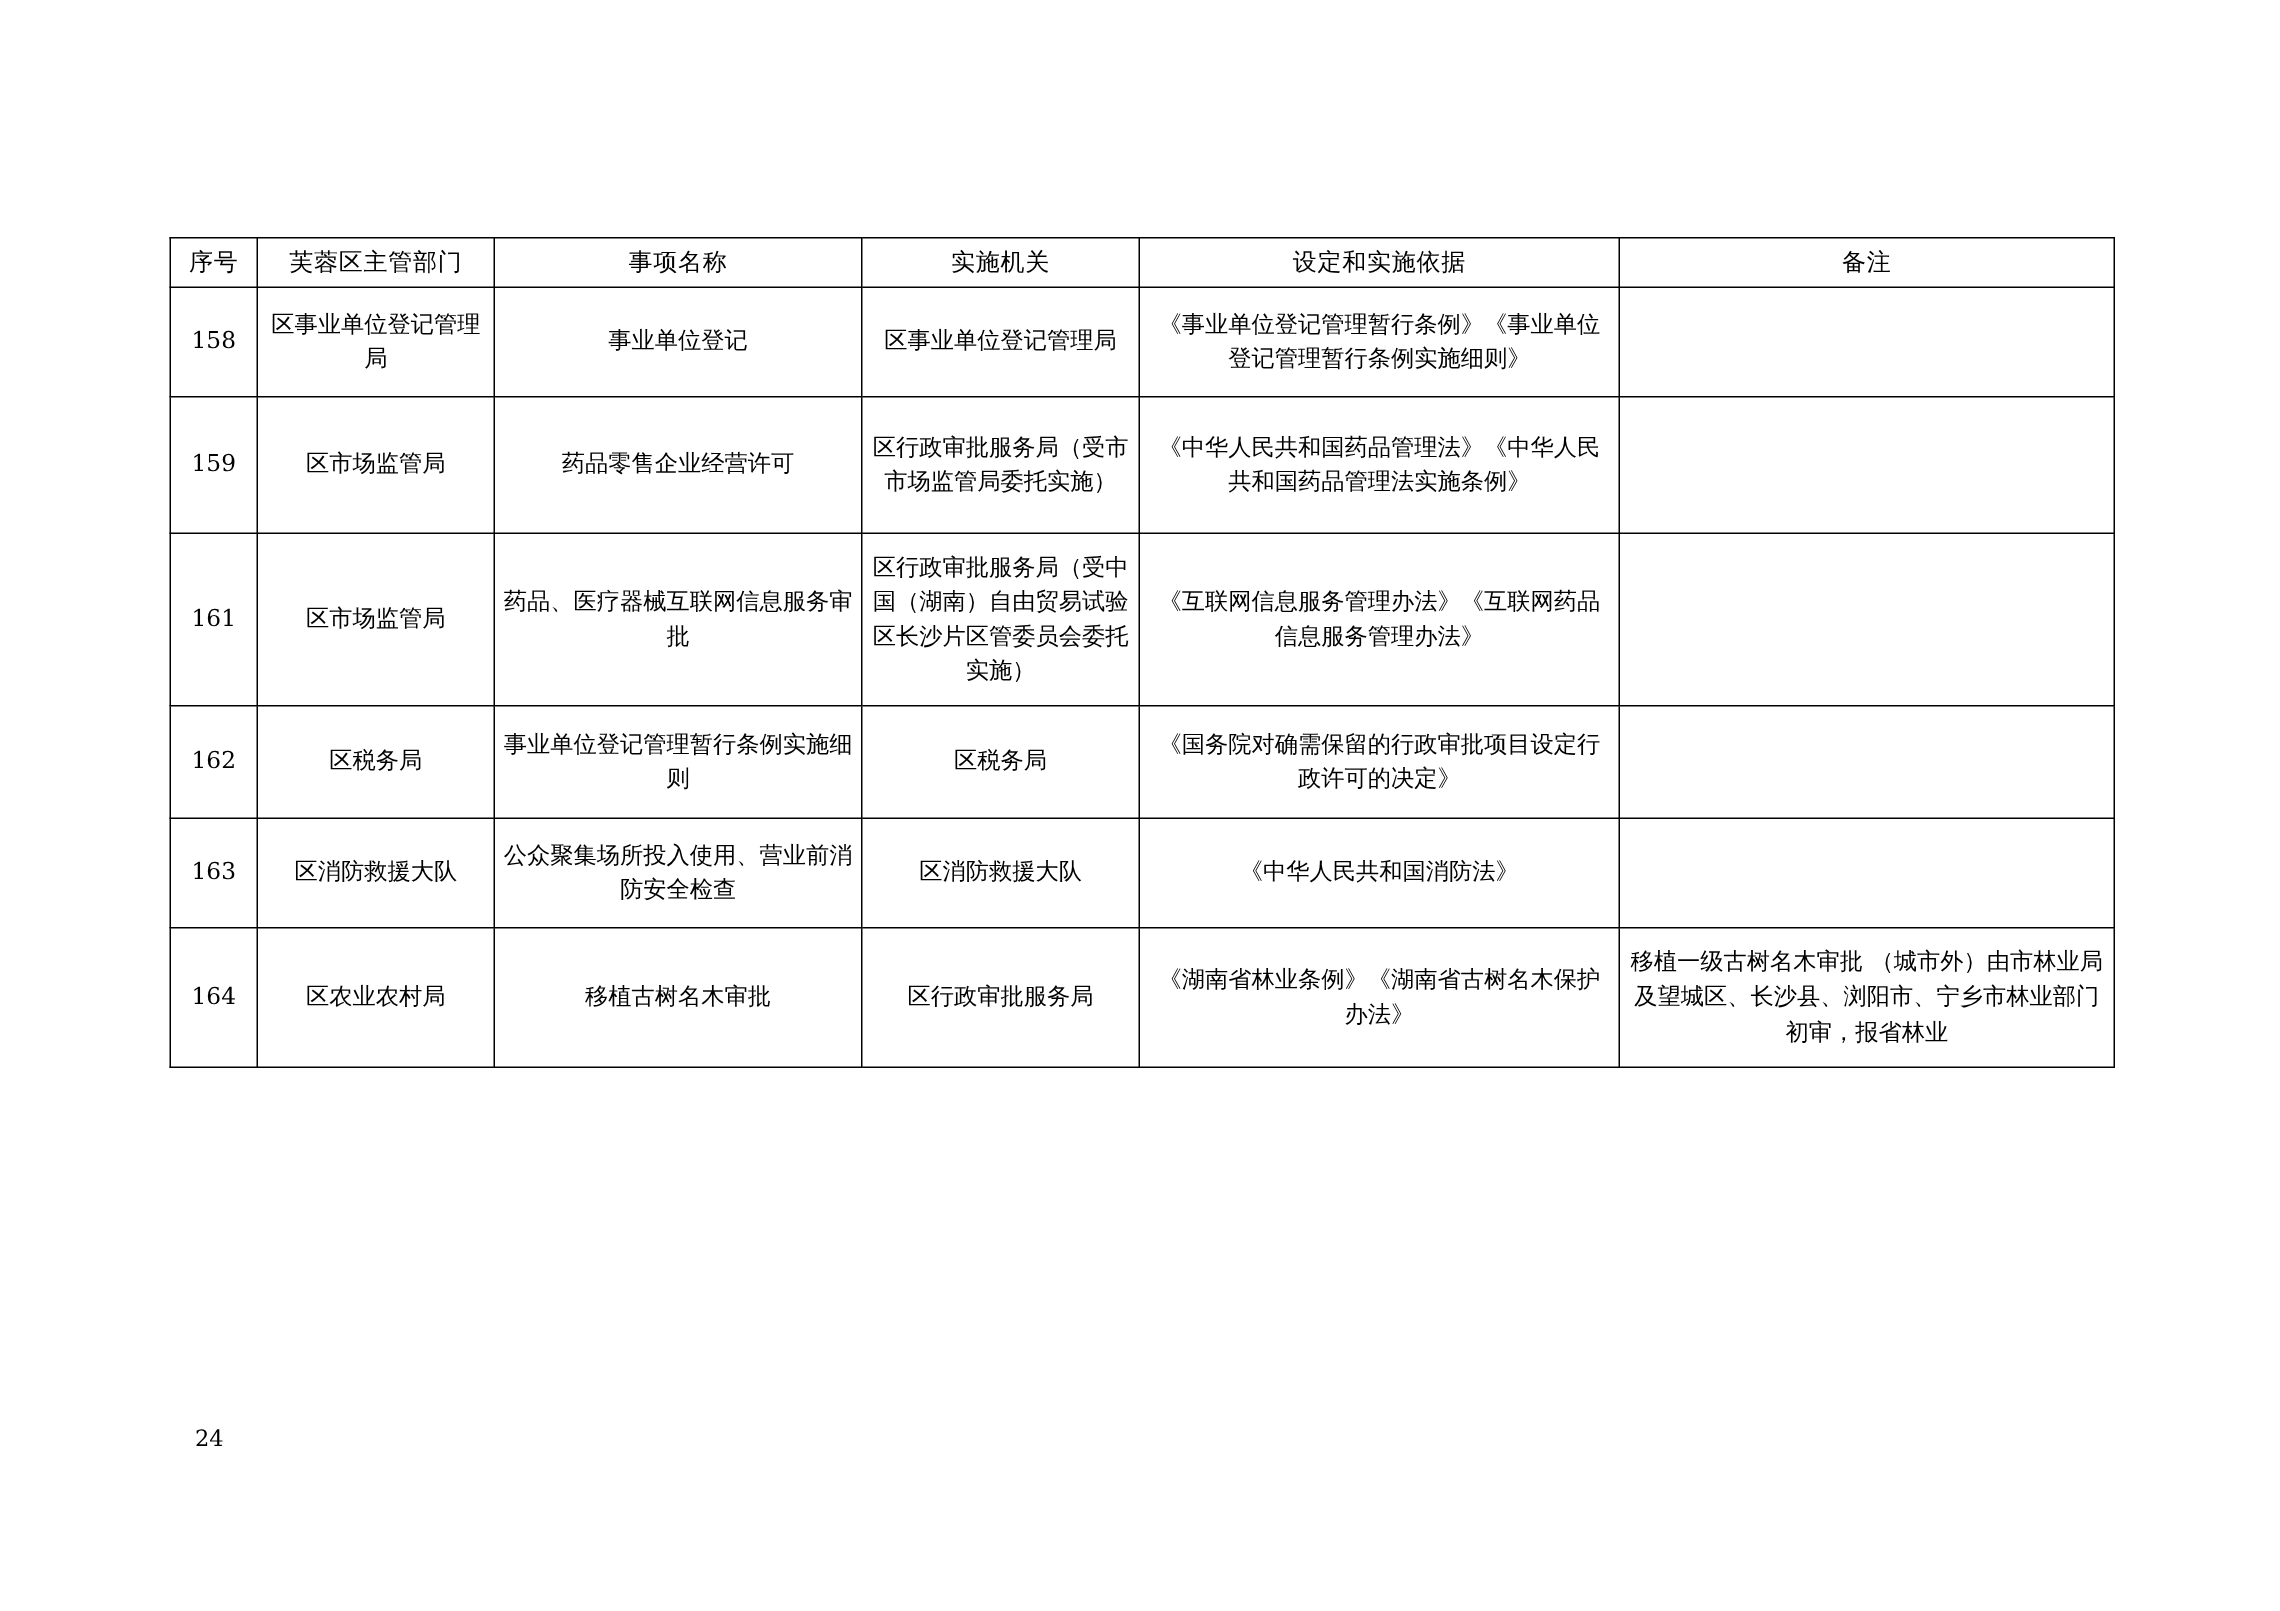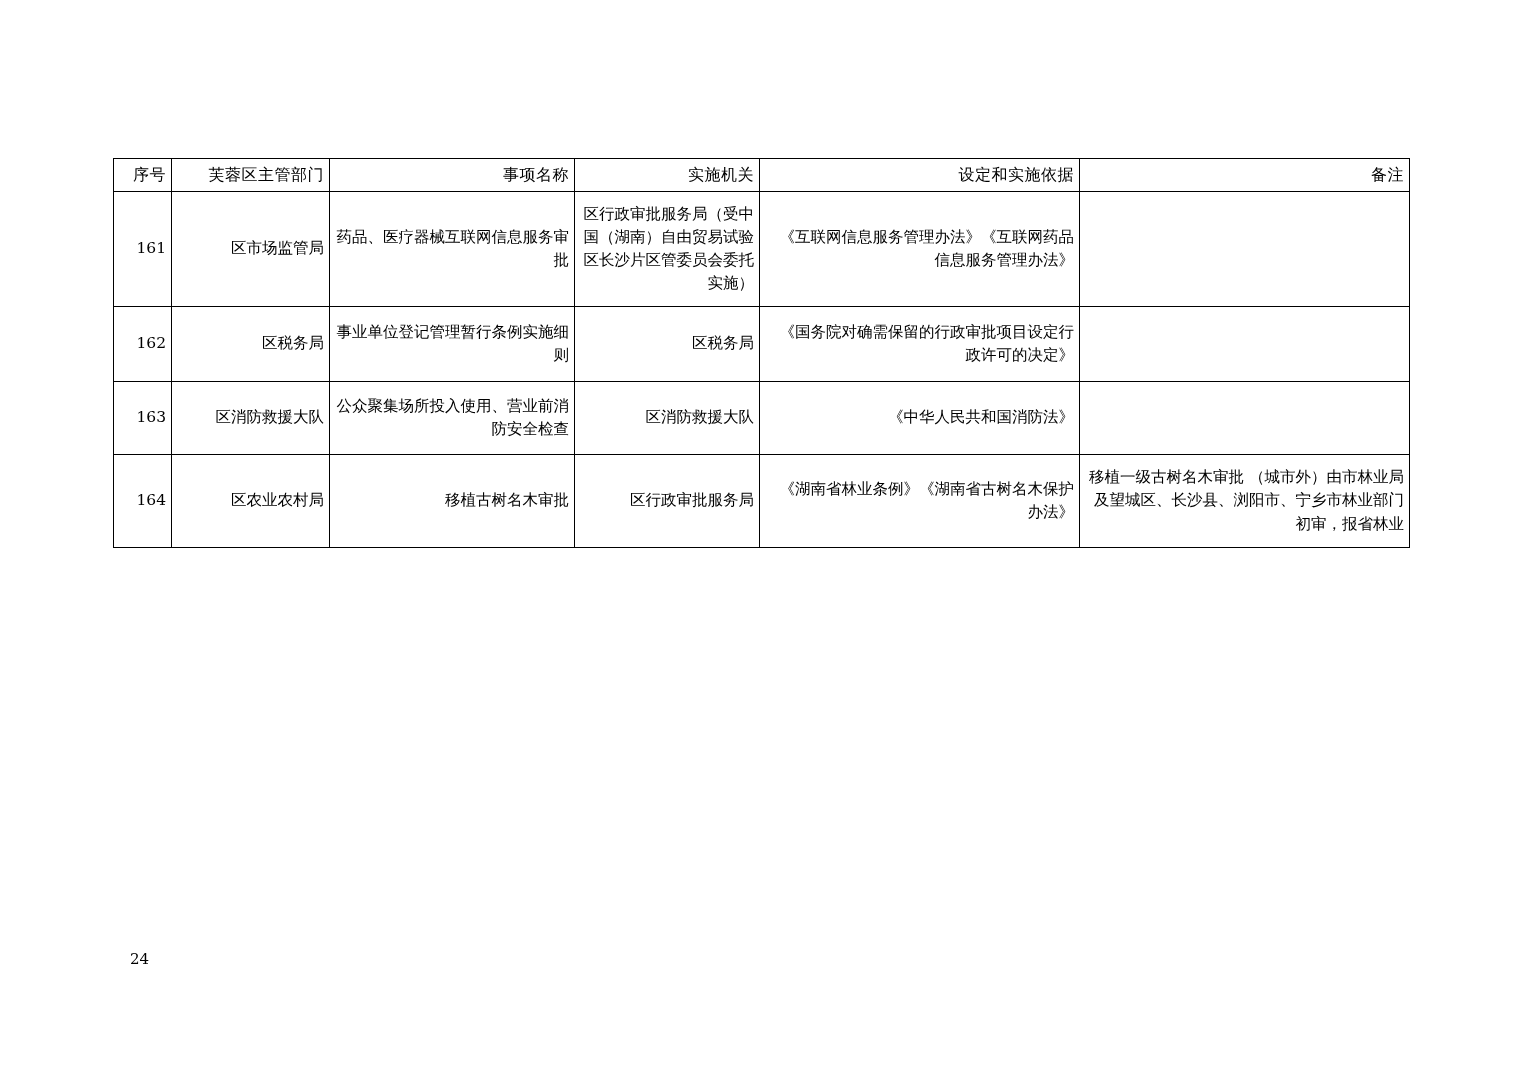--- a/index.html
+++ b/index.html
@@ -27,21 +27,21 @@
     top: 158px;
     width: 1296px;
     border-collapse: collapse;
     table-layout: fixed;
   }
   table.doc-table td, table.doc-table th {
     border: 1px solid #000000;
     padding: 4px 5px;
     font-size: 15.5px;
     line-height: 1.5;
-    text-align: right;
+    text-align: center;
     vertical-align: middle;
     font-weight: normal;
     font-family: "DejaVu Serif", "Liberation Serif", serif;
   }
   table.doc-table th {
     font-size: 16px;
     letter-spacing: 0.5px;
   }
   .col-seq { width: 58px; }
   .col-dept { width: 158px; }
@@ -100,20 +100,36 @@
       <tr>
         <th>序号</th>
         <th>芙蓉区主管部门</th>
         <th>事项名称</th>
         <th>实施机关</th>
         <th>设定和实施依据</th>
         <th>备注</th>
       </tr>
     </thead>
     <tbody>
+      <tr class="tall-2">
+        <td>158</td>
+        <td>区事业单位登记管理局</td>
+        <td>事业单位登记</td>
+        <td>区事业单位登记管理局</td>
+        <td class="cell-basis">《事业单位登记管理暂行条例》《事业单位登记管理暂行条例实施细则》</td>
+        <td class="cell-remark"></td>
+      </tr>
+      <tr class="tall-3">
+        <td>159</td>
+        <td>区市场监管局</td>
+        <td>药品零售企业经营许可</td>
+        <td class="left-mid">区行政审批服务局（受市市场监管局委托实施）</td>
+        <td class="cell-basis">《中华人民共和国药品管理法》《中华人民共和国药品管理法实施条例》</td>
+        <td class="cell-remark"></td>
+      </tr>
       <tr class="tall-5">
         <td>161</td>
         <td>区市场监管局</td>
         <td>药品、医疗器械互联网信息服务审批</td>
         <td class="left-mid">区行政审批服务局（受中国（湖南）自由贸易试验区长沙片区管委员会委托实施）</td>
         <td class="cell-basis">《互联网信息服务管理办法》《互联网药品信息服务管理办法》</td>
         <td class="cell-remark"></td>
       </tr>
       <tr class="tall-6">
         <td>162</td>

